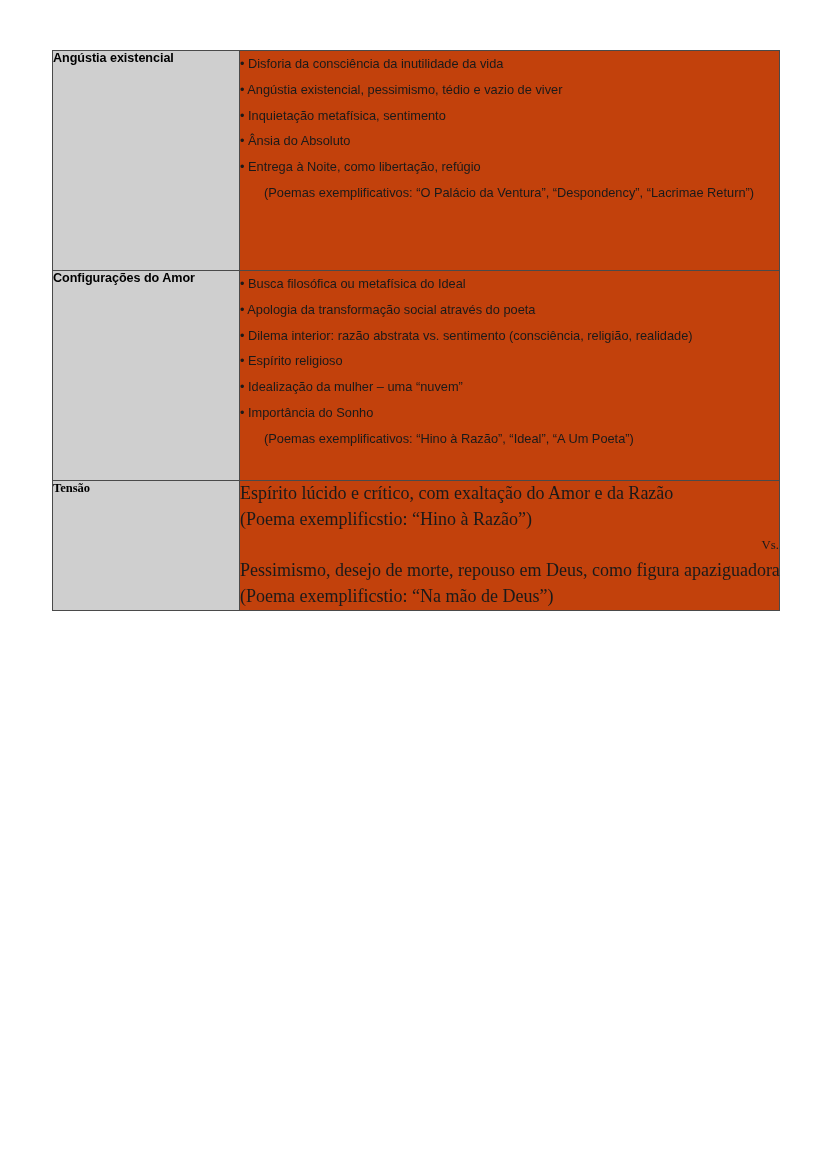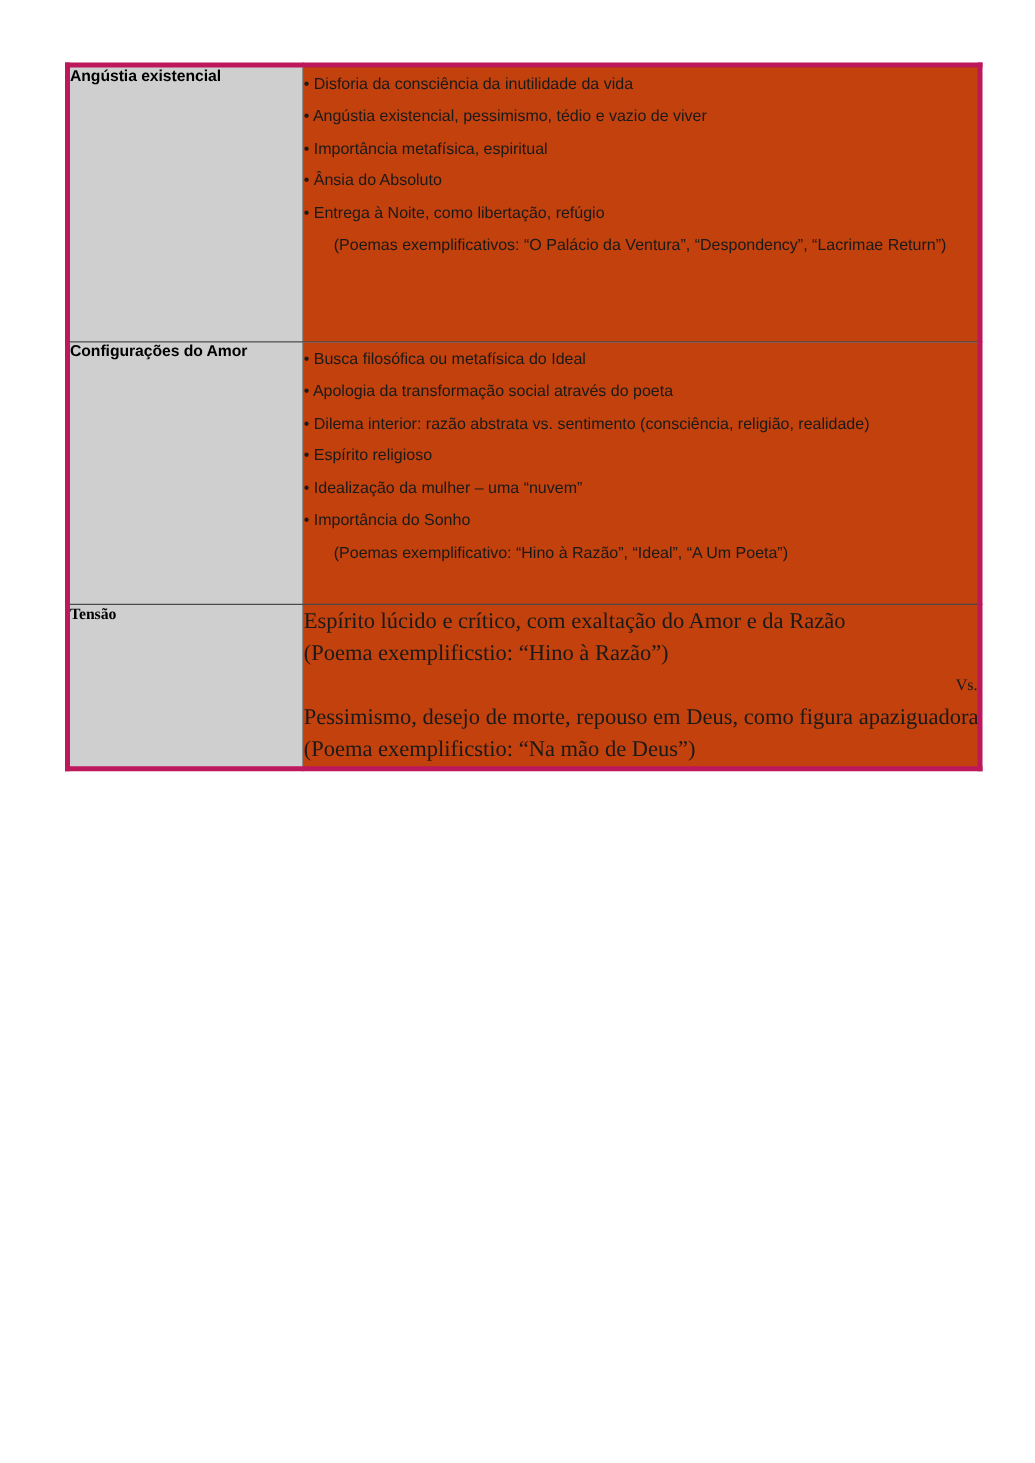--- a/index.html
+++ b/index.html
@@ -27,21 +27,21 @@
     position: absolute;
     left: 52px;
     top: 50px;
     width: 726px;
   }
 
   table.analysis-table {
     border-collapse: collapse;
     table-layout: fixed;
     width: 726px;
-    border: 4px solid #be185d;
+    border: 1px solid #be185d;
   }
 
   table.analysis-table td {
     border: 1px solid #4a4a4a;
     vertical-align: top;
     padding: 0;
   }
 
   td.cat-cell {
     width: 186px;
@@ -121,39 +121,39 @@
     <table class="analysis-table">
       <tbody>
 
         <tr class="row-angustia">
           <td class="cat-cell">
             <span class="cat-label">Angústia existencial</span>
           </td>
           <td class="content-cell">
             <div class="bullet-line">• Disforia da consciência da inutilidade da vida</div>
             <div class="bullet-line">• Angústia existencial, pessimismo, tédio e vazio de viver</div>
-            <div class="bullet-line">• Importância metafísica, espiritual</div>
+            <div class="bullet-line">• Inquietação metafísica, sentimento</div>
             <div class="bullet-line">• Ânsia do Absoluto</div>
             <div class="bullet-line">• Entrega à Noite, como libertação, refúgio</div>
             <div class="note-line wrapping">(Poemas exemplificativos: “O Palácio da Ventura”, “Despondency”, “Lacrimae Return”)</div>
           </td>
         </tr>
 
         <tr class="row-ideal">
           <td class="cat-cell">
             <span class="cat-label">Configurações do Amor</span>
           </td>
           <td class="content-cell">
             <div class="bullet-line">• Busca filosófica ou metafísica do Ideal</div>
             <div class="bullet-line">• Apologia da transformação social através do poeta</div>
             <div class="bullet-line justified">• Dilema interior: razão abstrata vs. sentimento (consciência, religião, realidade)</div>
             <div class="bullet-line">• Espírito religioso</div>
             <div class="bullet-line">• Idealização da mulher – uma “nuvem”</div>
             <div class="bullet-line">• Importância do Sonho</div>
-            <div class="note-line">(Poemas exemplificativo: “Hino à Razão”, “Ideal”, “A Um Poeta”)</div>
+            <div class="note-line">(Poemas exemplificativos: “Hino à Razão”, “Ideal”, “A Um Poeta”)</div>
           </td>
         </tr>
 
         <tr class="row-tensao">
           <td class="cat-cell">
             <span class="cat-label">Tensão</span>
           </td>
           <td class="content-cell">
             <div class="plain-line">Espírito lúcido e crítico, com exaltação do Amor e da Razão</div>
             <div class="plain-line">(Poema exemplificstio: “Hino à Razão”)</div>

